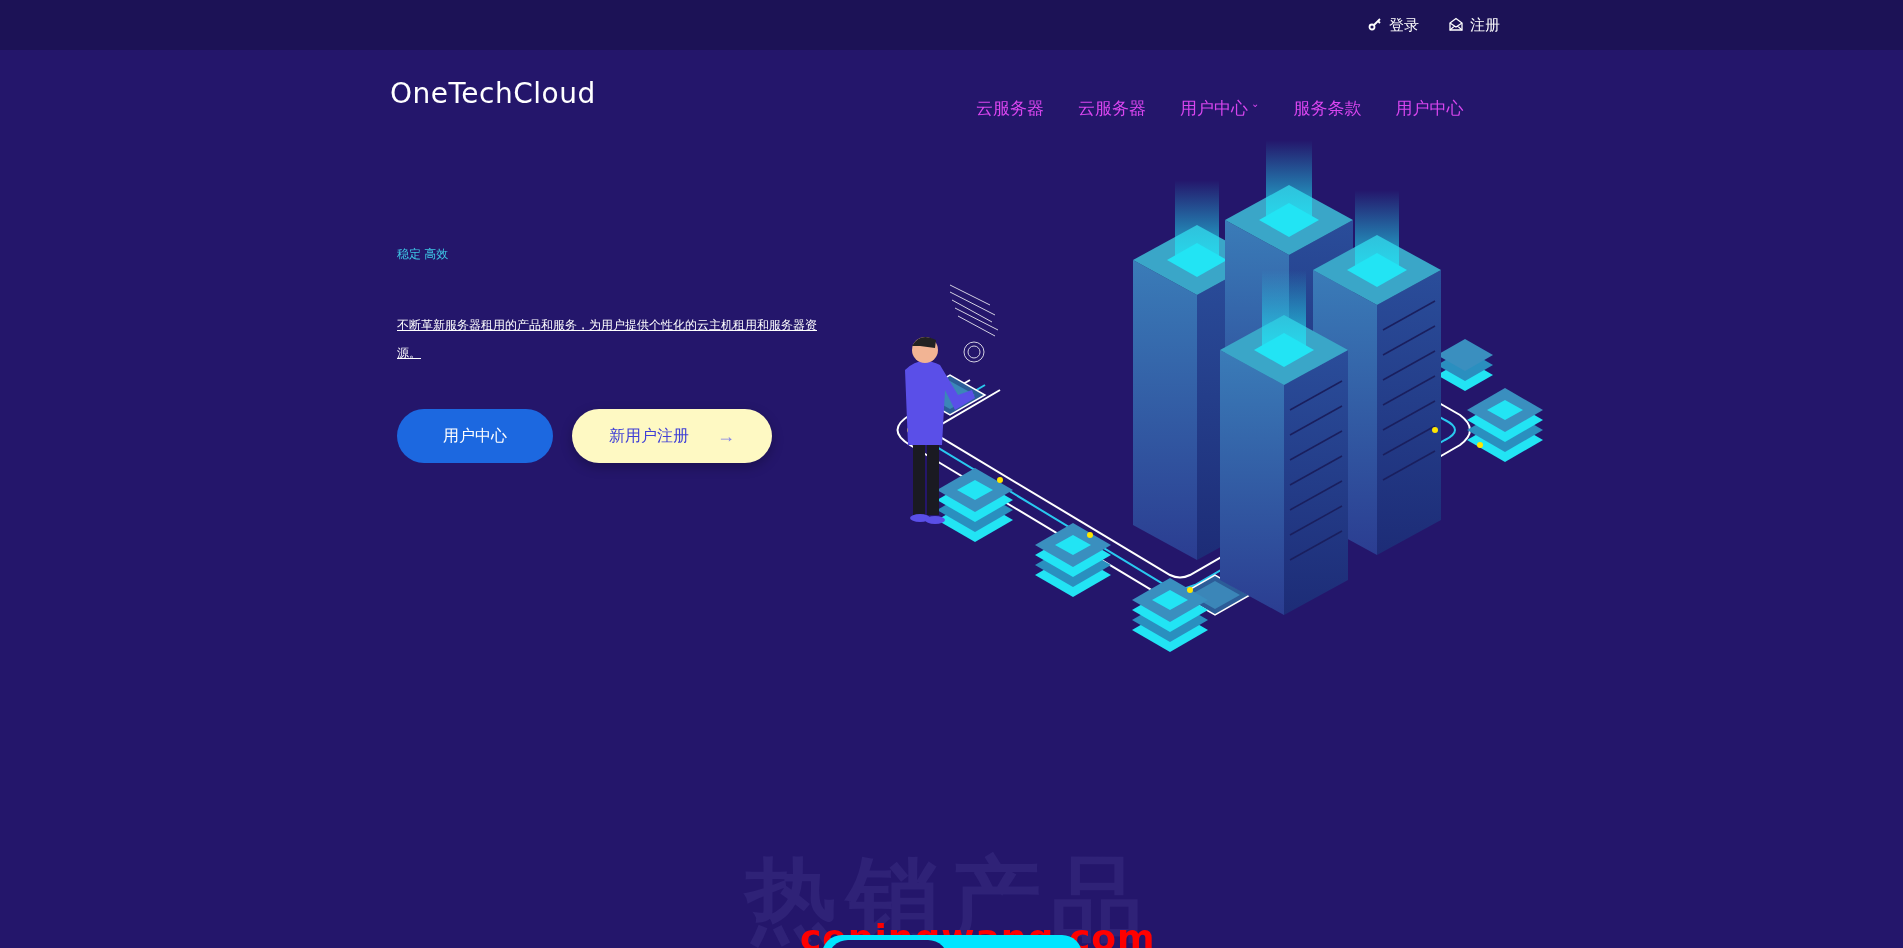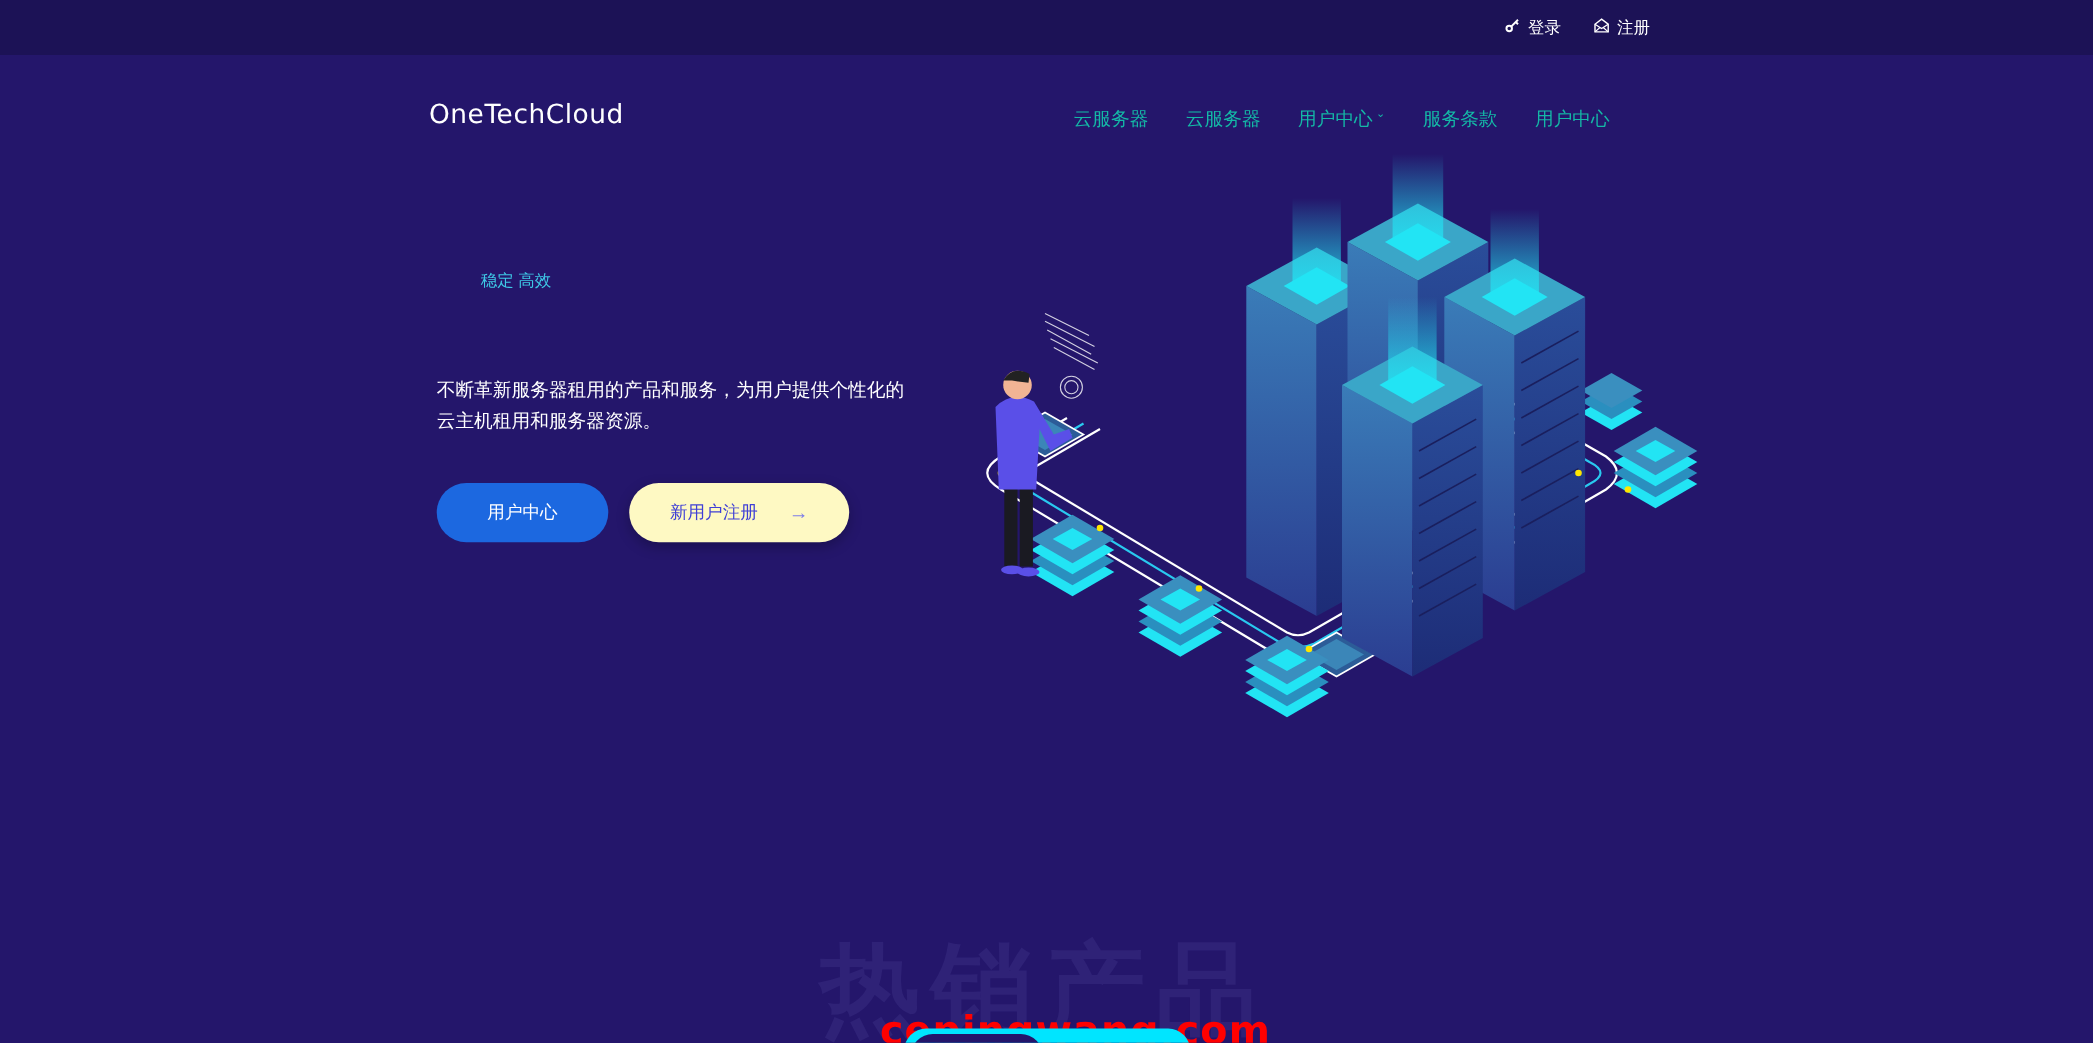--- a/index.html
+++ b/index.html
@@ -12,30 +12,30 @@
   }
   .topbar {
     position: absolute; left: 0; top: 0; width: 1903px; height: 50px;
     background: #1c1256;
   }
   .topbar .links { position: absolute; top: 0; left: 1368px; height: 50px; display: flex; align-items: center; gap: 30px; }
   .topbar .link { display: flex; align-items: center; gap: 7px; font-size: 15px; color: #fff; cursor: pointer; text-align: center; }
   .topbar .link svg { width: 14px; height: 14px; }
 
   .header { position: absolute; top: 50px; left: 0; width: 1903px; height: 110px; }
-  .logo { position: absolute; left: 390px; top: 40px; font-size: 24px; letter-spacing: 0.5px; color: #fff; font-family: "DejaVu Sans", sans-serif; }
+  .logo { position: absolute; left: 390px; top: 27px; font-size: 28px; letter-spacing: 0.5px; color: #fff; font-family: "DejaVu Sans", sans-serif; }
   .nav { position: absolute; left: 976px; top: 47px; display: flex; gap: 34px; }
-  .nav-item { font-size: 17px; color: #14b8a6; cursor: pointer; display: flex; align-items: flex-start; gap: 3px; }
+  .nav-item { font-size: 17px; color: #d946ef; cursor: pointer; display: flex; align-items: flex-start; gap: 3px; }
   .nav-item .chev { font-size: 10px; transform: translateY(1px); }
 
   .hero { position: absolute; left: 397px; top: 246px; width: 480px; }
-  .tagline { font-size: 15px; color: #3ec8e6; margin-left: 40px; }
+  .tagline { font-size: 12px; color: #3ec8e6; }
   .hero-title { margin-top: 10px; font-size: 48px; font-weight: bold; letter-spacing: 0.5px; line-height: 58px; }
   .hero-title .cn { font-weight: normal; }
-  .hero-desc { margin-top: 76px; font-size: 17px; line-height: 28px; width: 440px; }
+  .hero-desc { margin-top: 48px; font-size: 12px; line-height: 28px; width: 440px; text-decoration: underline; }
   .hero-btns { margin-top: 42px; display: flex; gap: 19px; }
   .btn { height: 54px; border-radius: 27px; display: flex; align-items: center; justify-content: center; font-size: 16px; cursor: pointer; }
   .btn-primary { width: 156px; background: #1c68e0; color: #fff; }
   .btn-secondary { width: 200px; background: #fef9c3; color: #3f3fd6; gap: 28px; box-shadow: 0 4px 12px rgba(0,0,0,0.25); }
   .btn-secondary .arrow { color: #7f7fe8; font-size: 18px; }
 
   .illus { position: absolute; left: 880px; top: 140px; width: 760px; height: 580px; }
 
   .section-bg-title { position: absolute; left: 745px; top: 838px; font-size: 92px; font-weight: bold; color: #2f2277; letter-spacing: 10px; }
   .watermark { position: absolute; left: 800px; top: 917px; font-size: 36px; font-weight: bold; color: #ff0000; letter-spacing: 1px; font-family: "DejaVu Sans", sans-serif; }

